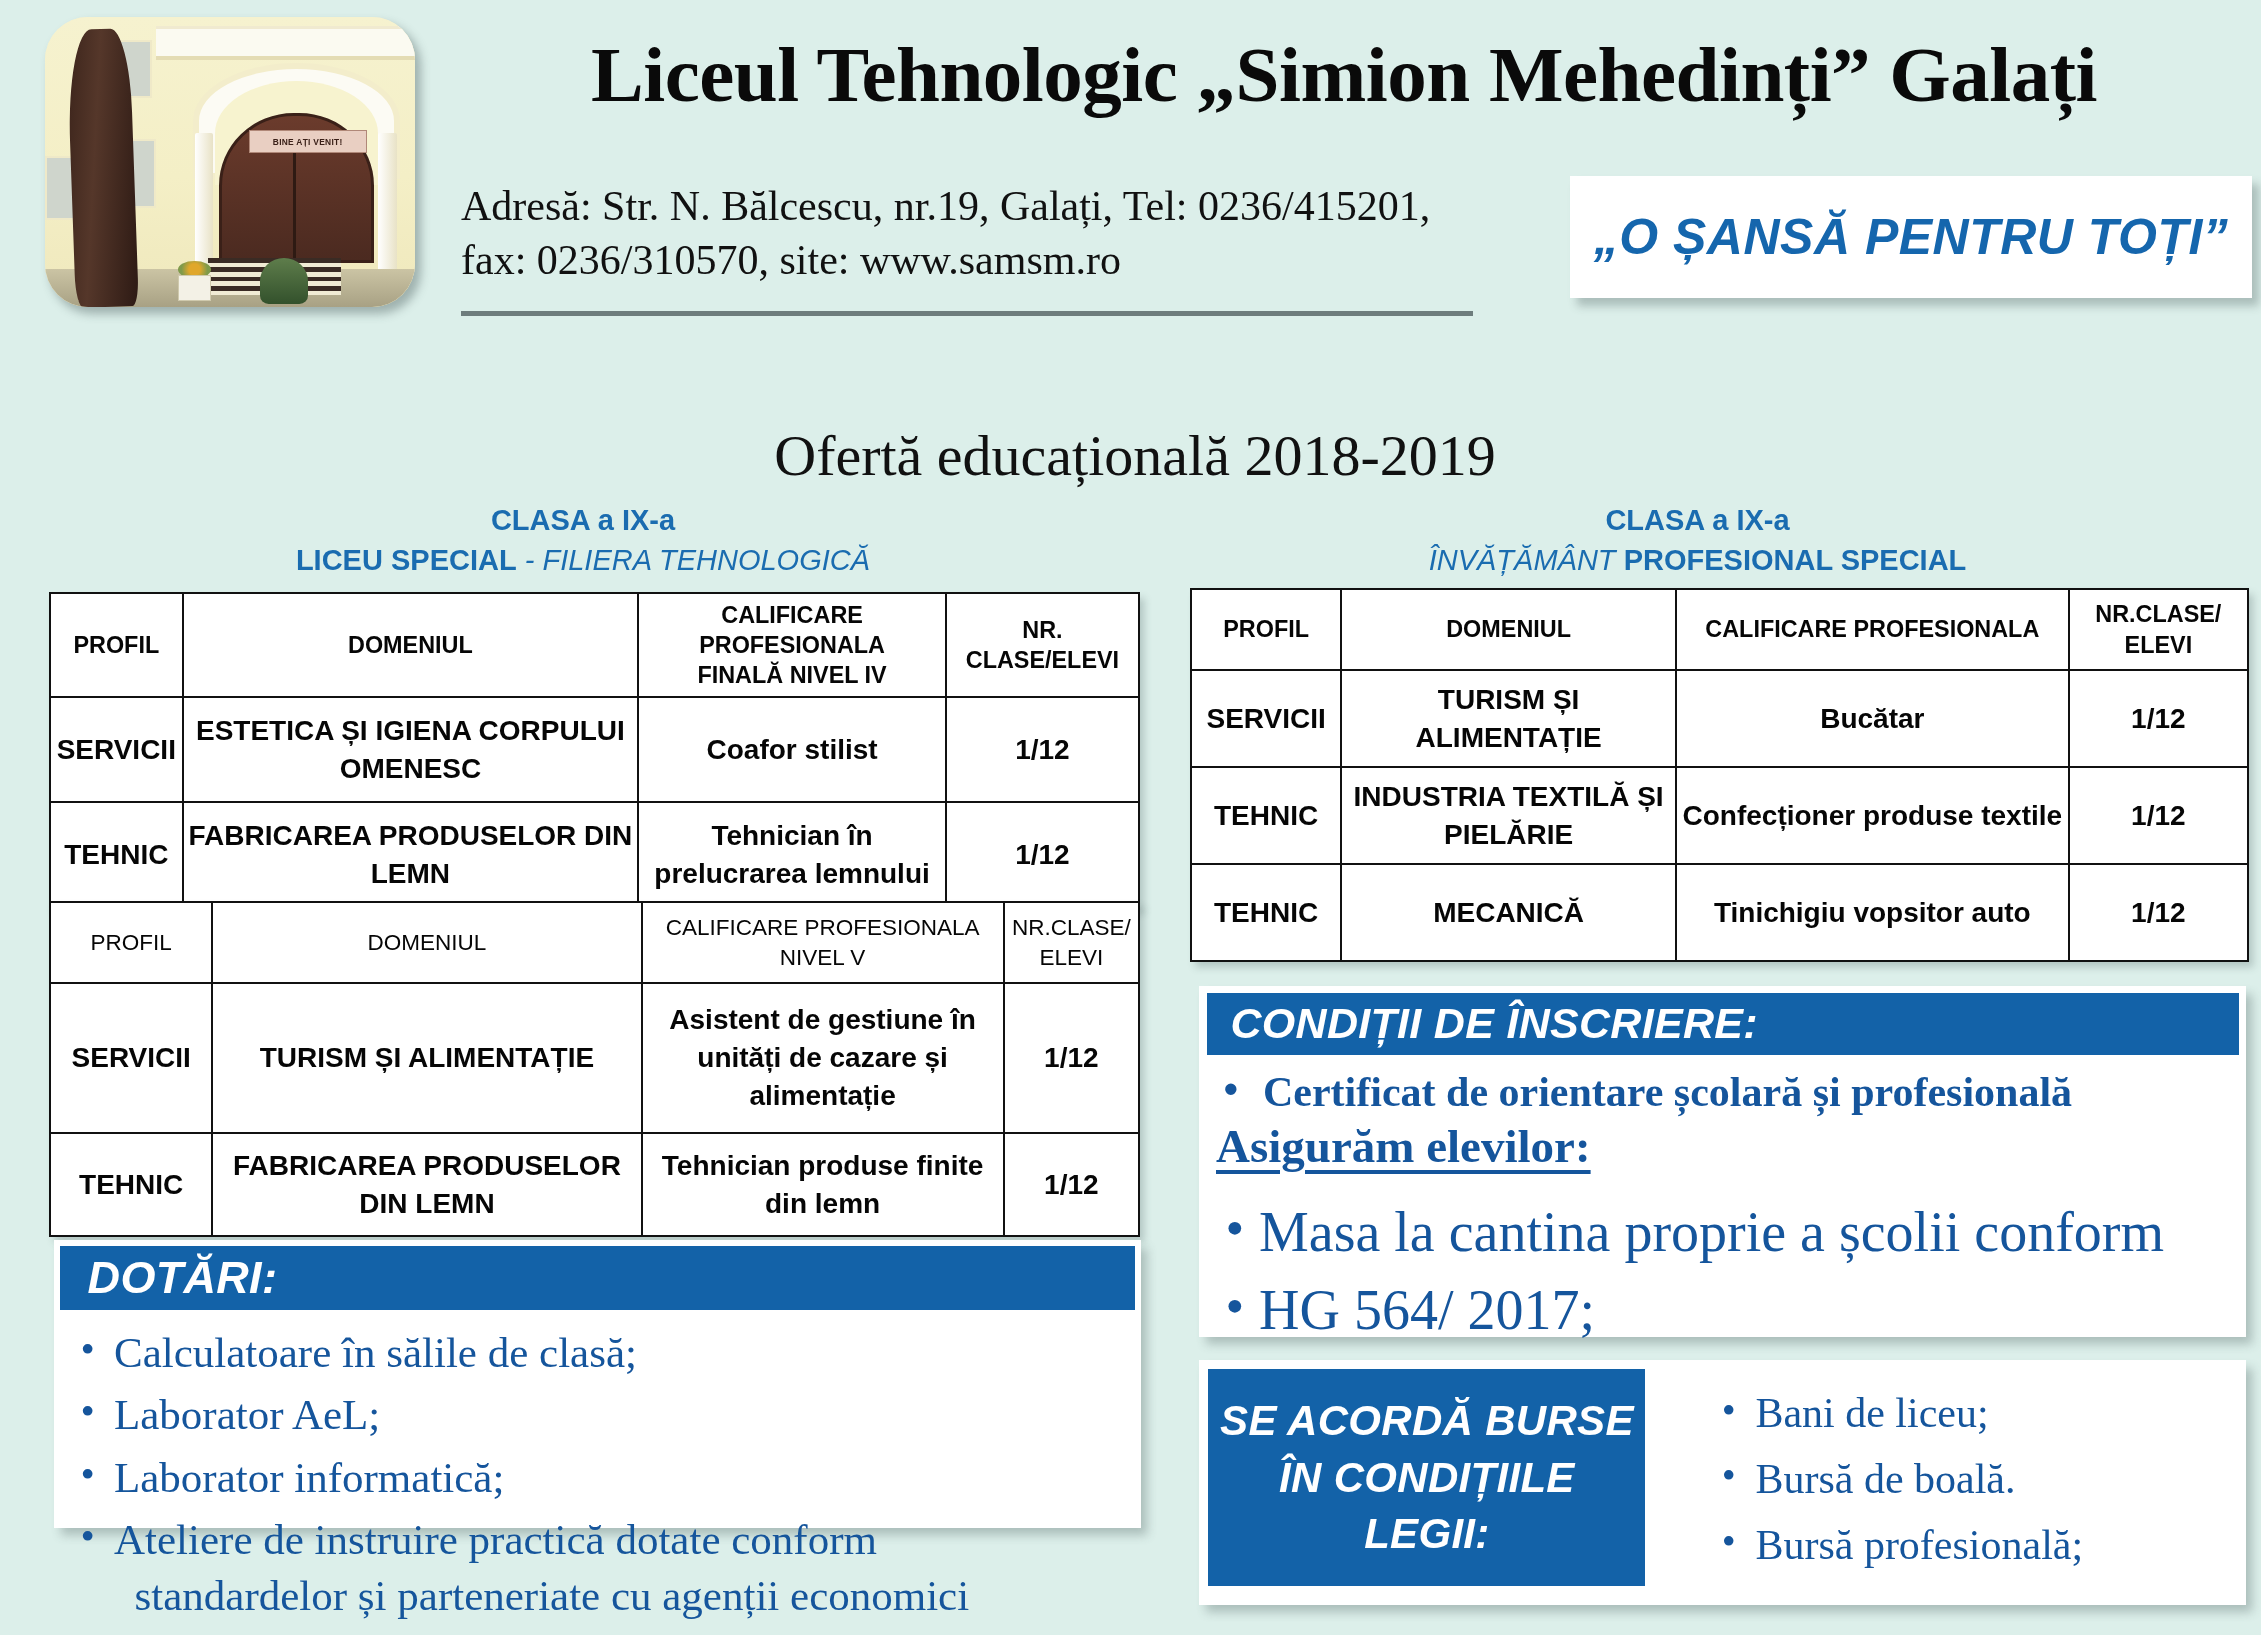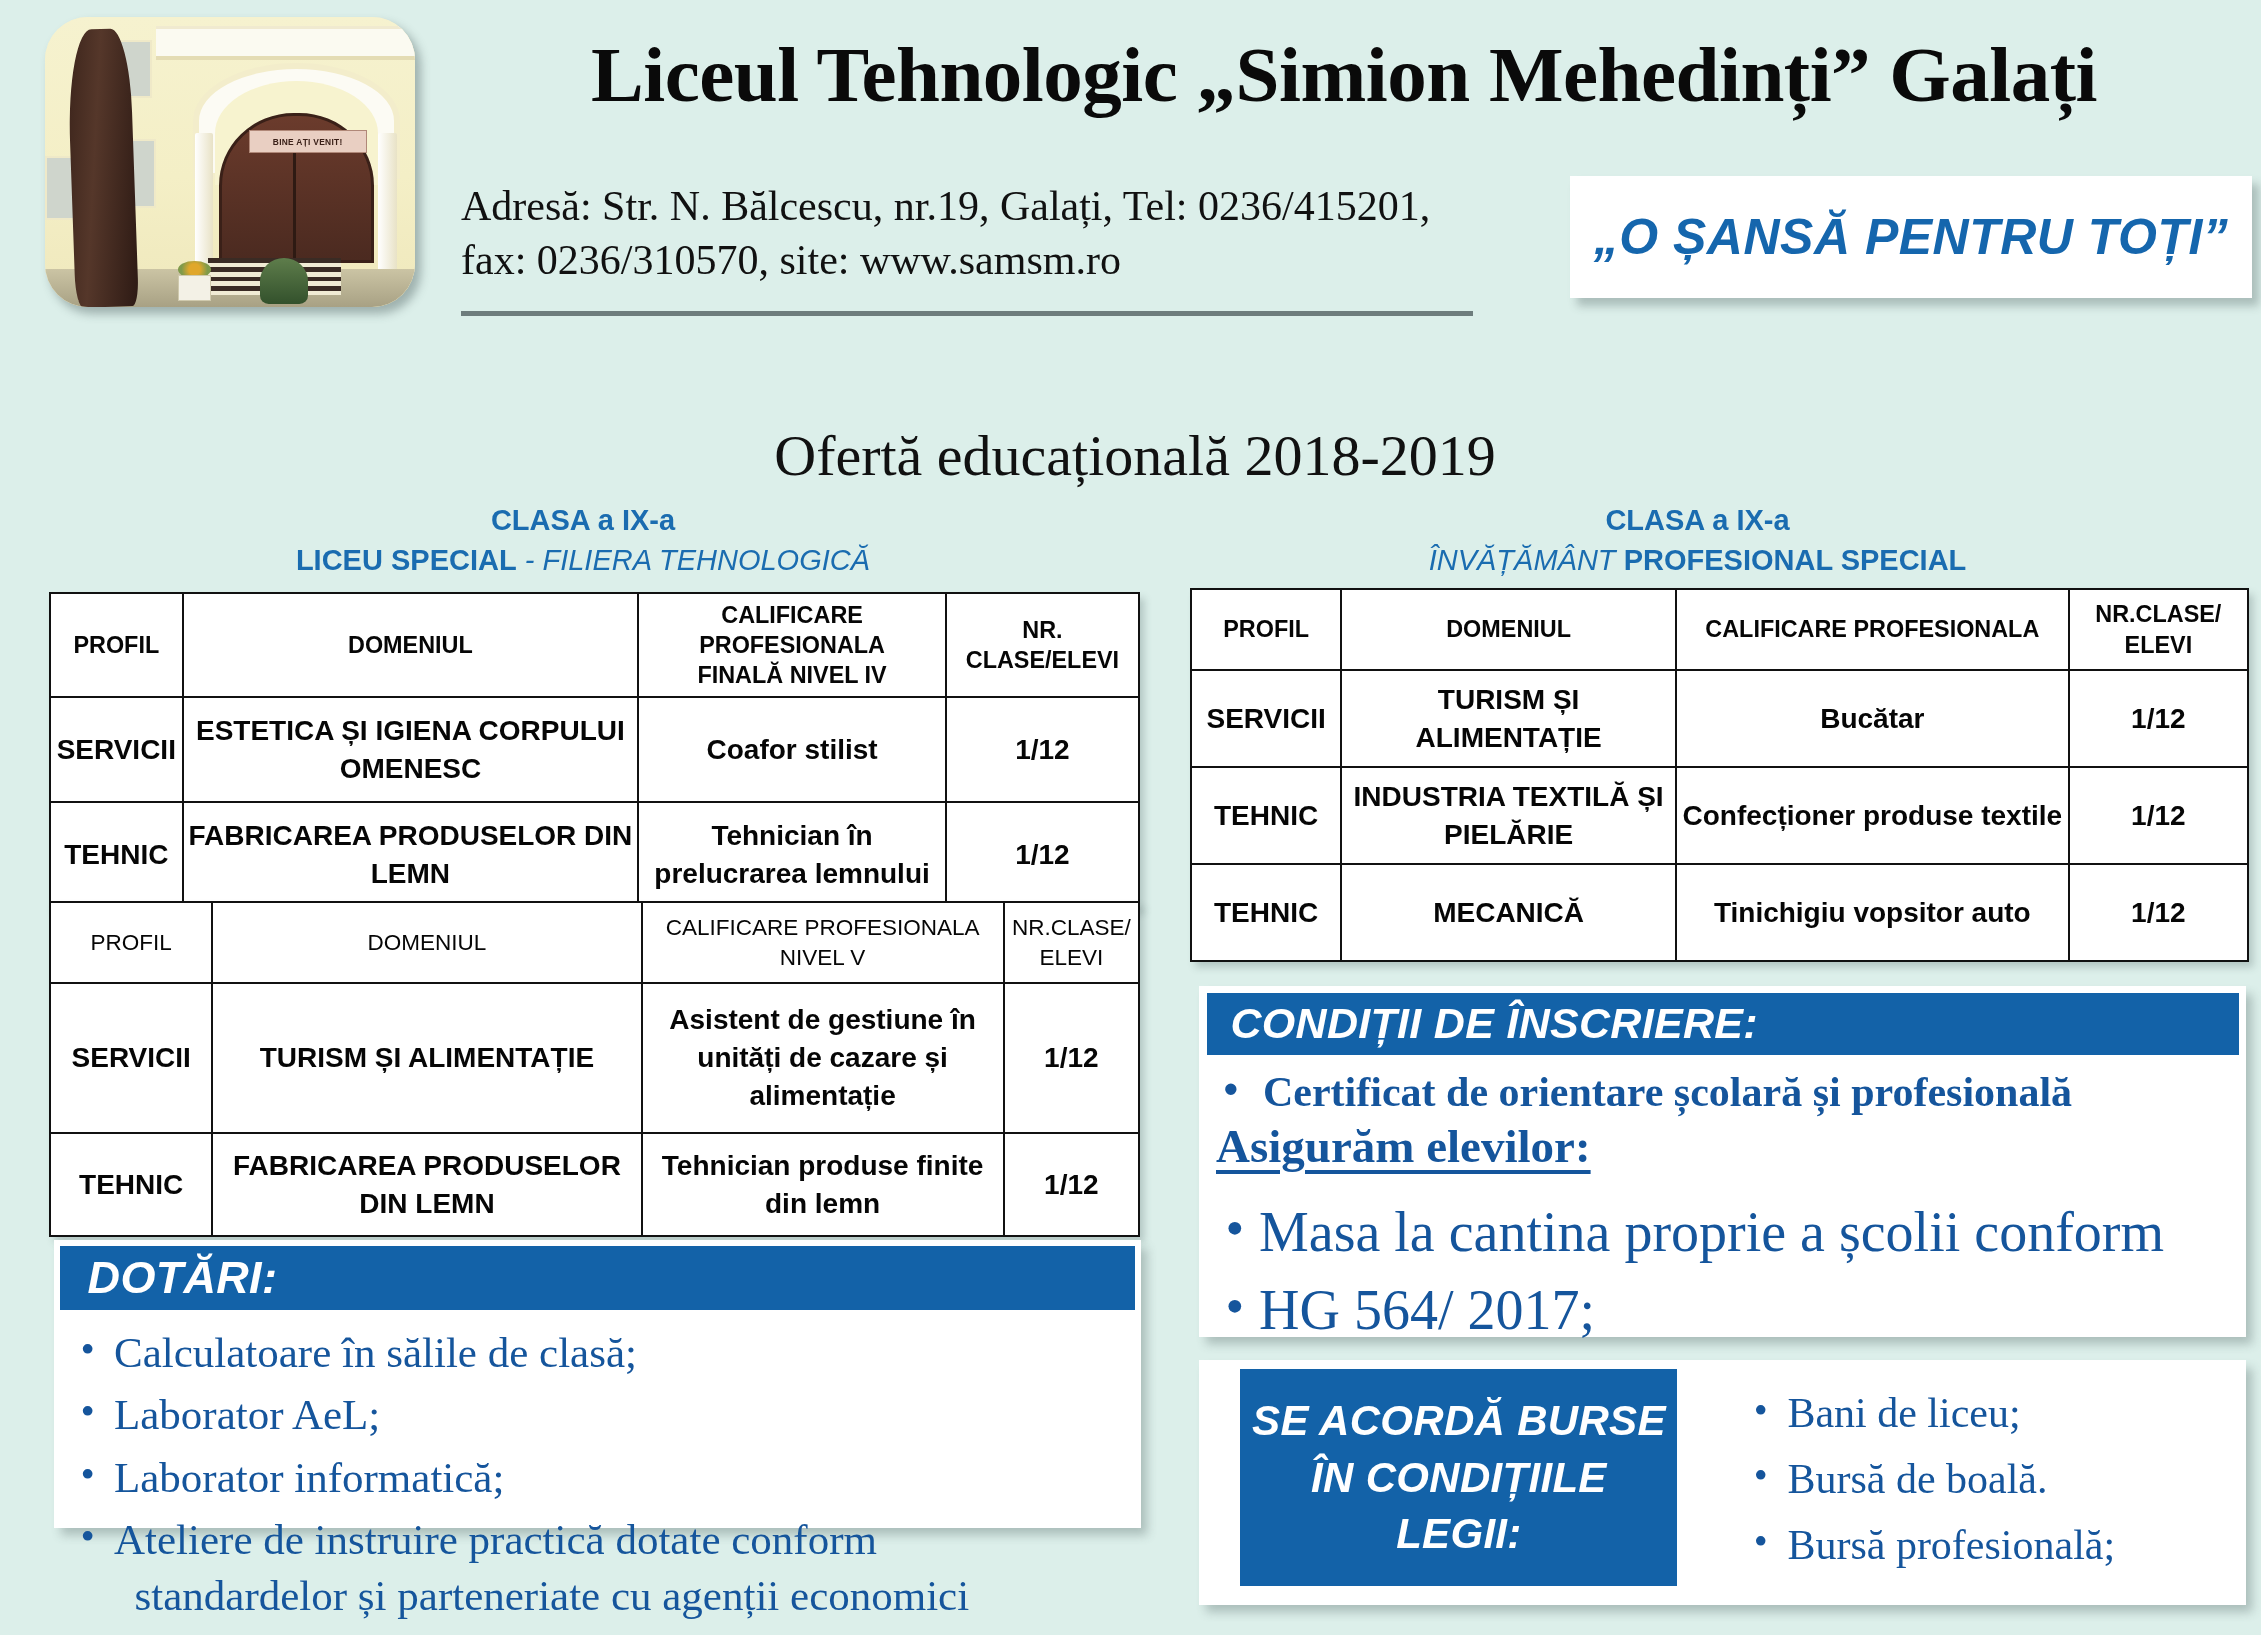--- a/index.html
+++ b/index.html
@@ -364,21 +364,20 @@
     font-style: italic;
     font-size: 42px;
     line-height: 1.34;
     display: flex;
     flex-direction: column;
     align-items: center;
     justify-content: center;
     text-align: center;
     letter-spacing: 0.3px;
     height: 217px;
-    margin-left: 32px;
   }
   #panel-burse ul {
     margin: 17px 0 0 67px;
     font-size: 42px;
   }
   #panel-burse ul li { margin-bottom: 11.2px; }
 </style>
 </head>
 <body>
 

